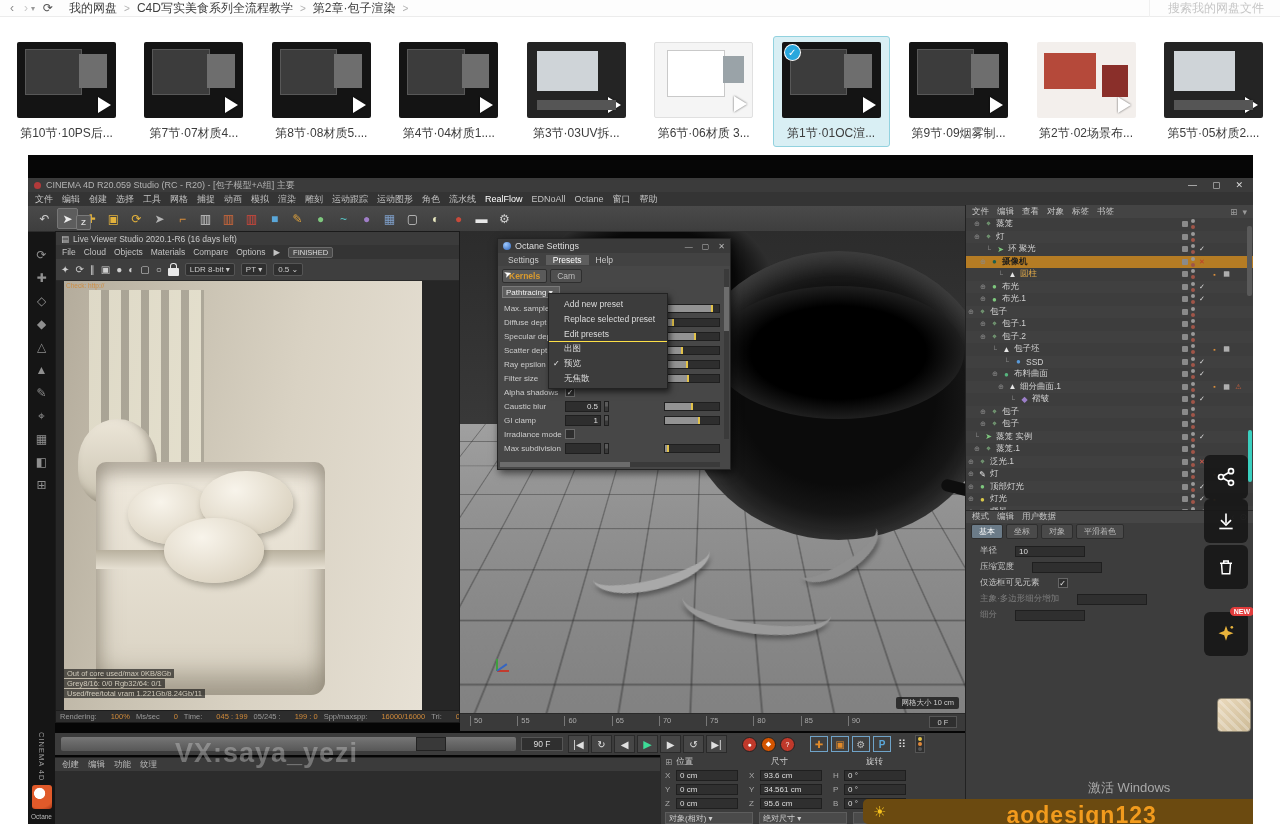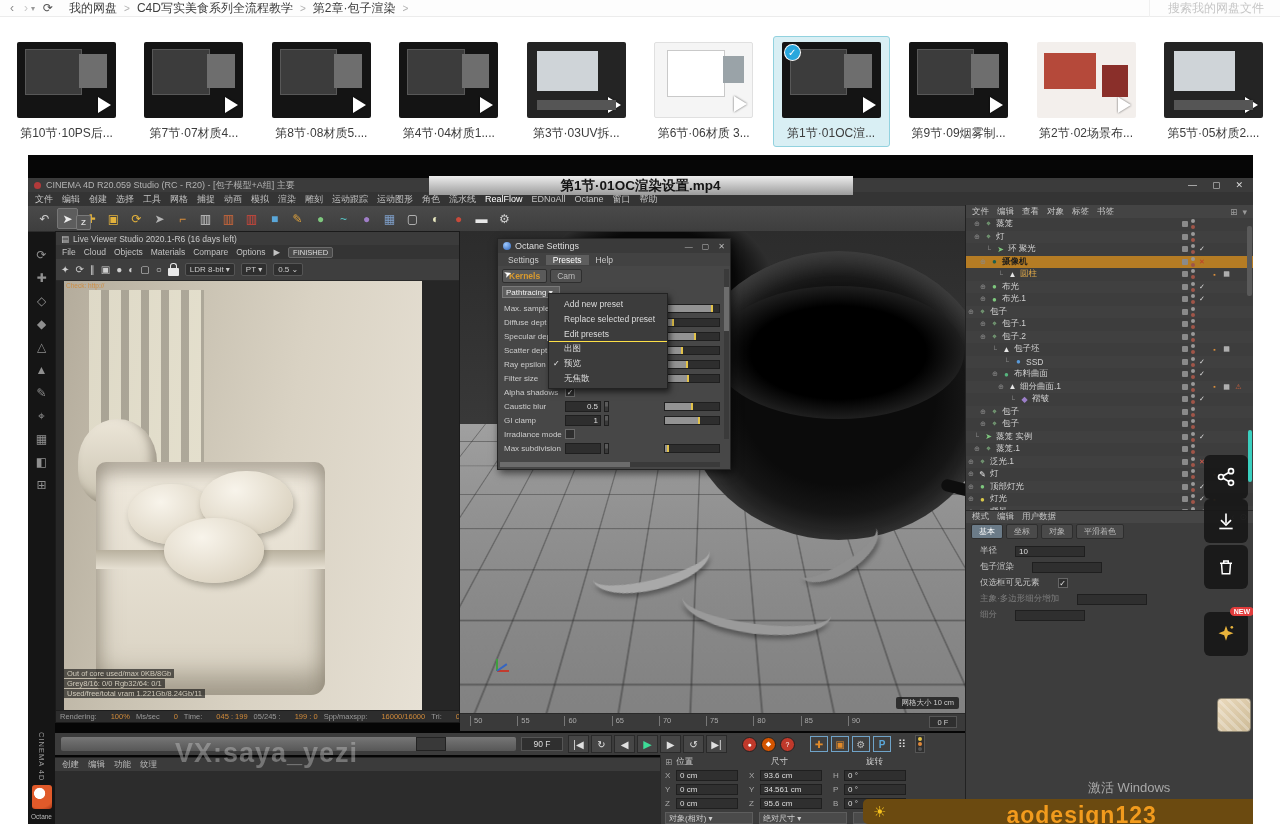--- a/index.html
+++ b/index.html
@@ -387,23 +387,20 @@
       <div class="thumb-box">
 
         <span class="play-tri"></span>
       </div>
       <div class="thumb-label">第5节·05材质2....</div>
     </div>
     </div>
 
   <div class="video">
 
-    <div class="mp4-banner">
-      <span>第1节·01OC渲染设置.mp4</span>
-    </div>
 
     <div class="c4d-titlebar">
       <span class="appdot"></span>
       <span>CINEMA 4D R20.059 Studio (RC - R20) - [包子模型+A组] 主要</span>
       <span class="winctl">
 
       <span>—</span>
           <span>▢</span>
           <span>✕</span>
         </span>
@@ -1052,21 +1049,21 @@
           <span class="am-tab">平滑着色</span>
         </div>
       <div class="am-fields">
 
       <div class="frow">
           <span class="flabel">半径</span>
           <span class="fbox">10</span>
 
         </div>
           <div class="frow">
-          <span class="flabel">包子渲染</span>
+          <span class="flabel">压缩宽度</span>
           <span class="fbox"></span>
 
         </div>
           <div class="frow f-chk">
           <span class="flabel">仅选框可见元素</span>
 
           <span class="fchk">✓</span>
         </div>
           <div class="frow dim">
           <span class="flabel">主象·多边形细分增加</span>

